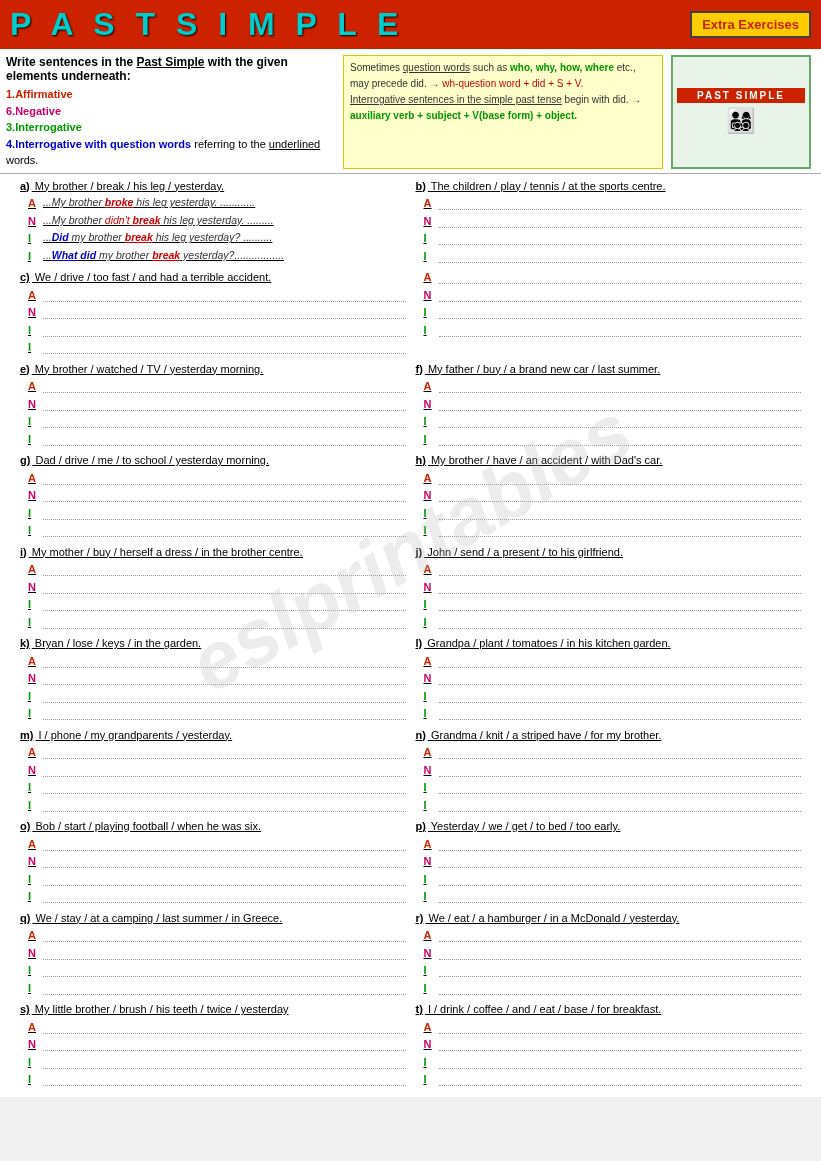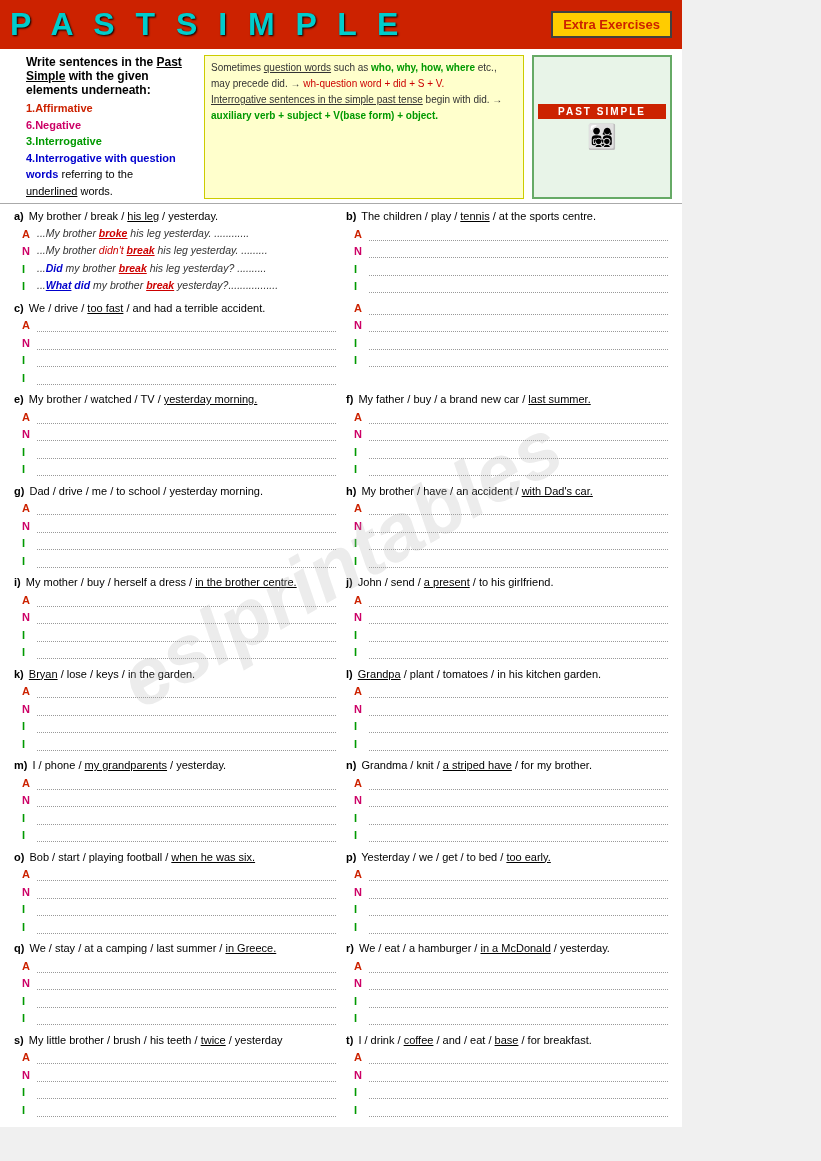--- a/index.html
+++ b/index.html
@@ -3,21 +3,21 @@
   <meta charset="utf-8">
   <style>
     * { box-sizing: border-box; margin: 0; padding: 0; }
     body {
       font-family: Arial, sans-serif;
       font-size: 11px;
       background: #f0f0f0;
       width: 821px;
     }
     .page {
-      width: 682px;
+      width: 821px;
       background: white;
       padding: 0;
       position: relative;
     }
     
     .header {
       background: #cc2200;
       padding: 6px 10px;
       display: flex;
       justify-content: space-between;
@@ -34,21 +34,21 @@
     .extra-exercises {
       background: #ffcc00;
       padding: 4px 10px;
       font-size: 13px;
       font-weight: bold;
       color: #cc2200;
       border: 2px solid #404040;
     }
     
     .instruction-area {
-      padding: 6px 10px 4px 26px;
+      padding: 6px 10px 4px 6px;
       border-bottom: 1px solid #aaa;
       display: flex;
       gap: 8px;
     }
     .instruction-left {
       flex: 1;
     }
     .instruction-title {
       font-size: 12px;
       font-weight: bold;
@@ -98,21 +98,22 @@
       margin-bottom: 4px;
       width: 100%;
       text-align: center;
     }
     .image-placeholder {
       font-size: 24px;
       text-align: center;
     }
     
     .main-content {
-      padding: 4px 14px;
+      padding: 4px 20px;
+      text-decoration: underline;
     }
     .exercise-grid {
       display: grid;
       grid-template-columns: 1fr 1fr;
       gap: 0 10px;
     }
     .exercise-prompt {
       font-size: 11px;
       line-height: 1.5;
       margin-bottom: 1px;

